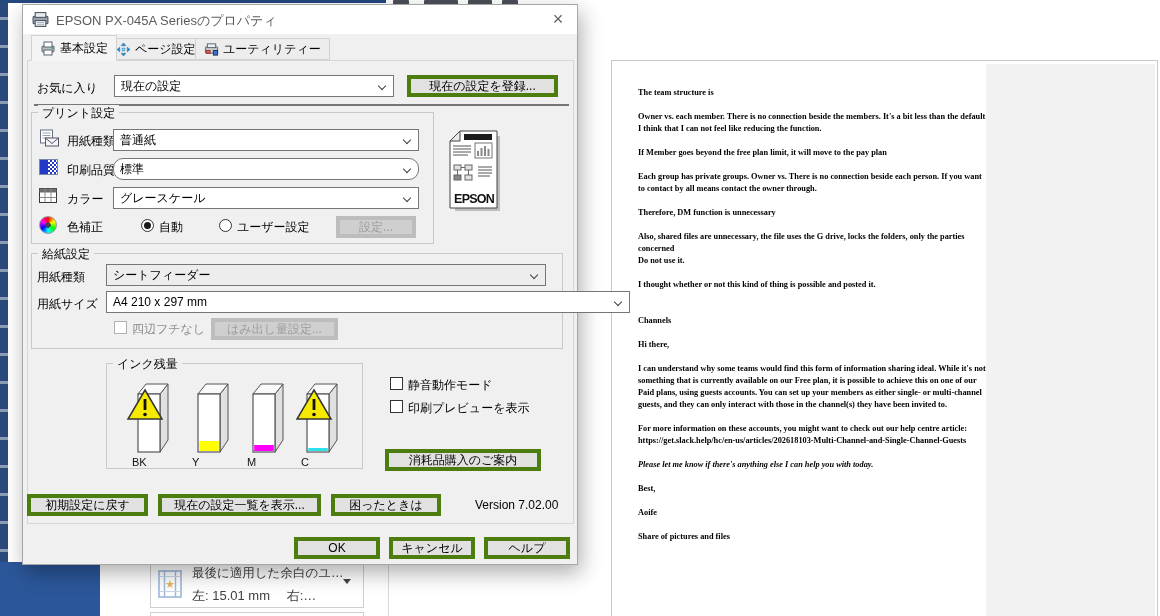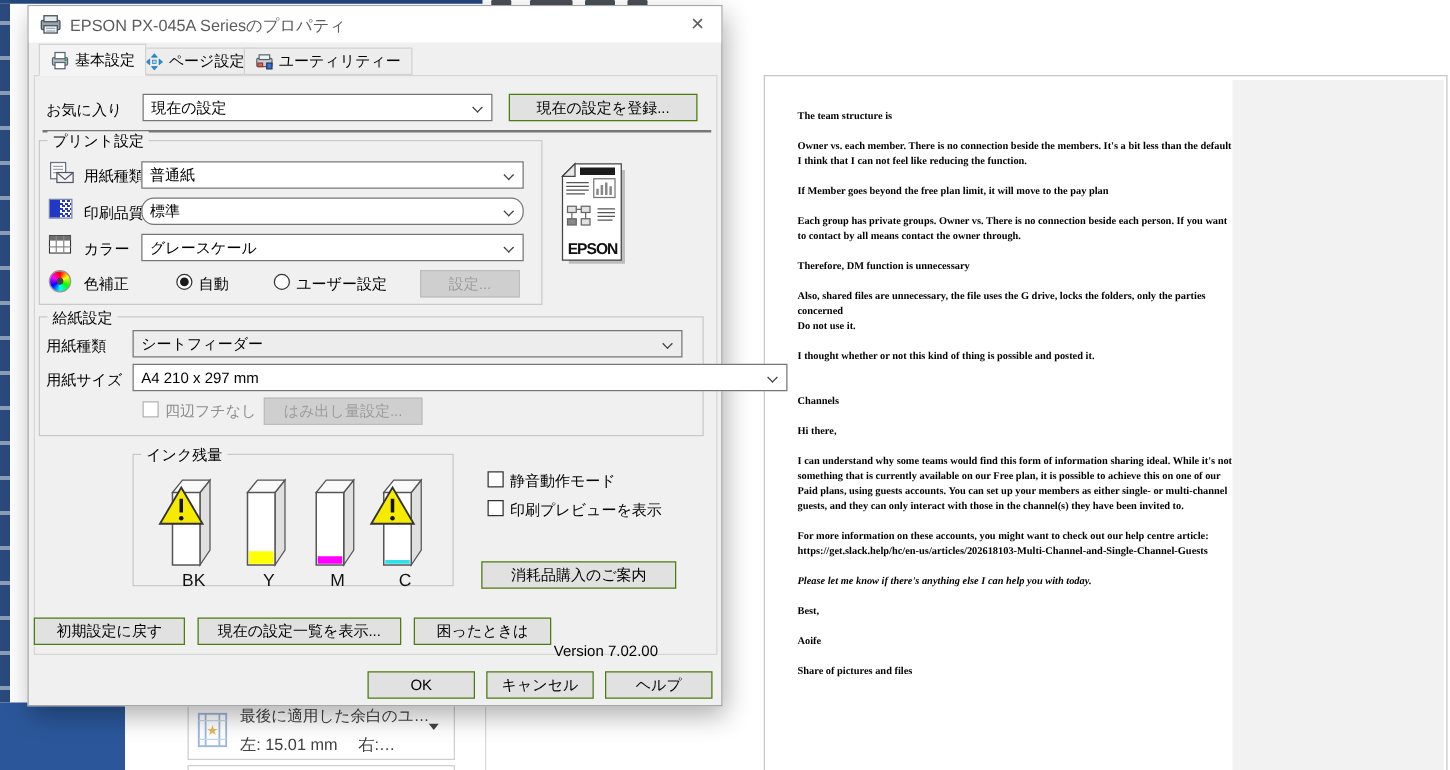--- a/index.html
+++ b/index.html
@@ -52,21 +52,21 @@
   .tabpage { position:absolute; left:4px; top:55px; width:547px; height:464px;
     border:1px solid #d6d6d6; background:#f0f0f0; }
 
   .lbl { position:absolute; font-size:12px; color:#000; white-space:nowrap; }
   .combo { position:absolute; height:22px; background:#fff; border:1px solid #767676;
     font-size:12px; color:#000; display:flex; align-items:center; padding:0 20px 0 6px; white-space:nowrap; }
   .combo.gray { background:#ededed; }
   .chev { position:absolute; right:8px; top:7px; width:6px; height:6px;
     border-right:1.2px solid #3f3f3f; border-bottom:1.2px solid #3f3f3f; transform:rotate(45deg); }
 
-  .btn { position:absolute; height:22px; background:#e1e1e1; border:1px solid #4d7c0f;
+  .btn { position:absolute; height:22px; background:#e1e1e1; border:4px solid #4d7c0f;
     font-size:12px; color:#000; display:flex; align-items:center; justify-content:center; white-space:nowrap; }
   .btn.disabled { background:#cfcfcf; border-color:#bdbdbd; color:#9c9c9c; }
 
   .separator { position:absolute; left:11px; top:99px; width:535px; height:0; border-top:2px solid #767676; }
 
   .groupbox { position:absolute; border:1px solid #c9c9c9; }
   .group-label { position:absolute; left:6px; top:-8px; background:#f0f0f0; padding:0 4px;
     font-size:12px; color:#000; white-space:nowrap; }
 
   .radio { position:absolute; width:13px; height:13px; border:1px solid #333; border-radius:50%; background:#fff; }
@@ -78,21 +78,21 @@
 
   .q-icon { position:absolute; width:19px; height:16px; border:1px solid #7788aa;
     background:conic-gradient(#2438c8 25%, #fff 0 50%, #2438c8 0 75%, #fff 0) 0 0/4px 4px; }
   .q-icon::after { content:''; position:absolute; left:0; top:0; width:8px; height:100%; background:#2438c8; }
   .wheel-icon { position:absolute; width:18px; height:18px; border-radius:50%; border:1px solid #999;
     background:radial-gradient(circle at 50% 50%, #444 0 2.5px, rgba(0,0,0,0) 3px),
       conic-gradient(#f00,#ff0,#0f0,#0ff,#00f,#f0f,#f00); }
 
   .tank { position:absolute; top:16px; width:46px; height:92px; }
   .warn { position:absolute; left:-6px; top:8px; }
-  .tank-label { position:absolute; left:0; top:76px; width:46px; text-align:center; font-size:14px; color:#111; }
+  .tank-label { position:absolute; left:0; top:76px; width:46px; font-size:11px; color:#111; }
 
   .version { position:absolute; font-size:12px; color:#000; white-space:nowrap; }
 </style>
 </head>
 <body>
 
 <div id="screen">
 
   <div class="top-bar"></div>
   <div class="top-frag" style="left:393px; top:0; width:16px; height:5px;"></div>
@@ -333,19 +333,19 @@
     <div class="checkbox" style="left:367px; top:372px;"></div>
     <div class="lbl" style="left:385px; top:372px;">静音動作モード</div>
     <div class="checkbox" style="left:367px; top:395px;"></div>
     <div class="lbl" style="left:385px; top:395px;">印刷プレビューを表示</div>
 
     <div class="btn" style="left:362px; top:444px; width:156px;">消耗品購入のご案内</div>
 
     <div class="btn" style="left:4px; top:489px; width:121px;">初期設定に戻す</div>
     <div class="btn" style="left:135px; top:489px; width:163px;">現在の設定一覧を表示...</div>
     <div class="btn" style="left:308px; top:489px; width:110px;">困ったときは</div>
-    <div class="version" style="left:420px; top:493px;margin-top:16px;">Version 7.02.00</div>
+    <div class="version" style="left:452px; top:493px;">Version 7.02.00</div>
 
     <div class="btn" style="left:271px; top:532px; width:86px;">OK</div>
     <div class="btn" style="left:366px; top:532px; width:86px;">キャンセル</div>
     <div class="btn" style="left:461px; top:532px; width:86px;">ヘルプ</div>
   </div>
 </div>
 
 </body></html>

